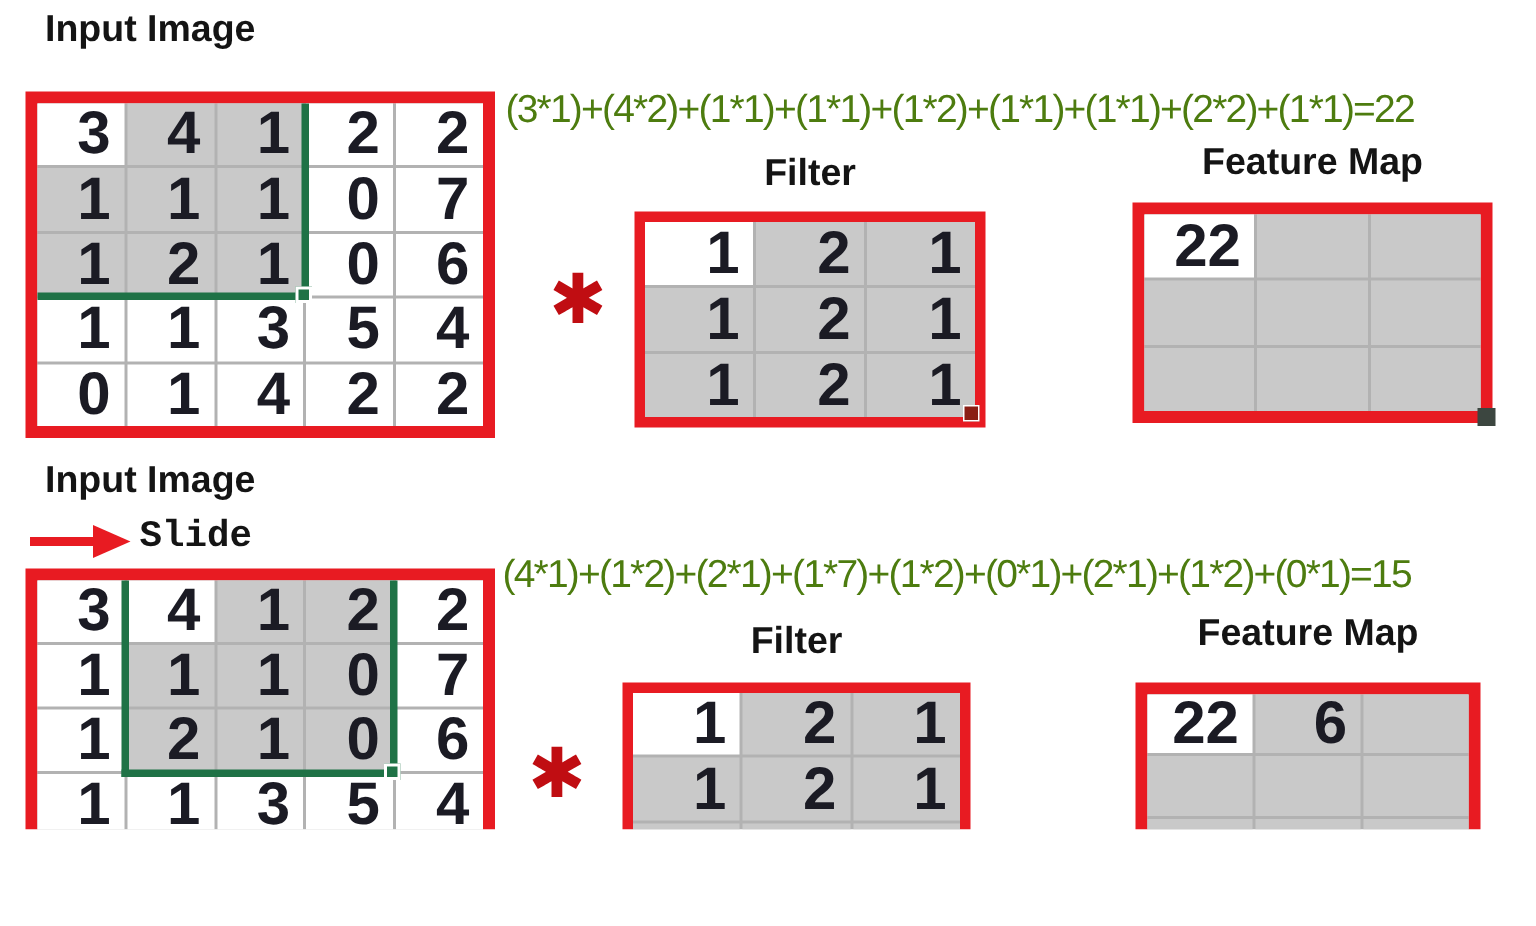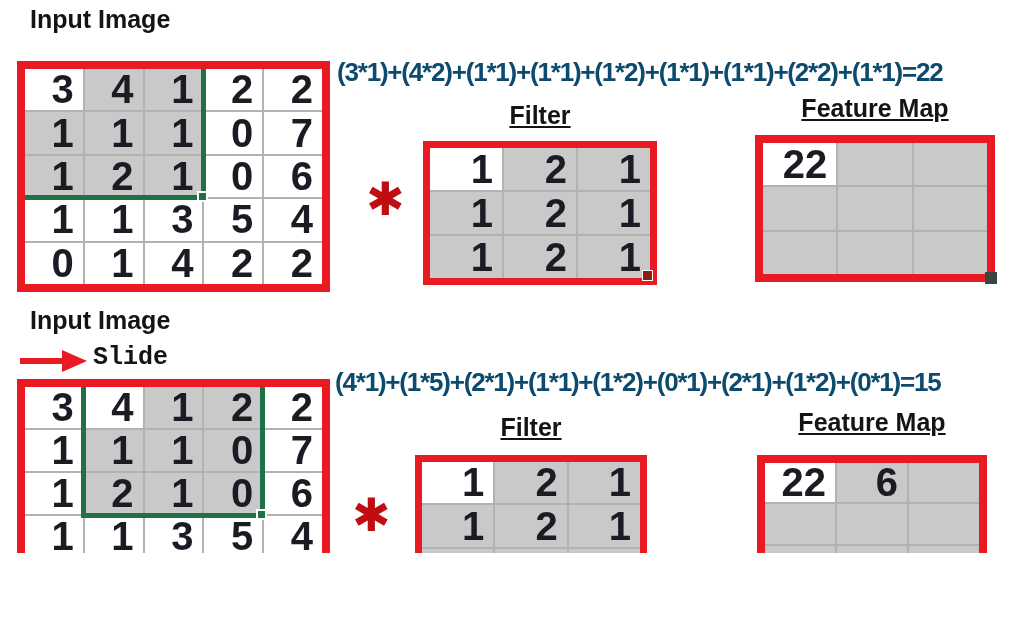--- a/index.html
+++ b/index.html
@@ -2,23 +2,23 @@
 <html style="--red: #e81b22; --darkred: #c00d12; --green: #1f7246; --gray: #c9c9c9; --line: #b2b2b2; --ink: #1b1b24;"><head>
 <meta charset="utf-8">
 <style>
   html,body{margin:0;padding:0;background:#fff;}
   .canvas{
     position:relative;width:1024px;height:553px;background:#ffffff;overflow:hidden;
     font-family:"Liberation Sans","DejaVu Sans",sans-serif;color:var(--ink);
   }
   .box{position:absolute;box-sizing:border-box;}
   .label{position:absolute;font-size:25px;font-weight:600;color:#141414;white-space:nowrap;}
-  .centered{text-align:center;text-decoration:underline;}
-  .formula{position:absolute;font-size:26px;font-weight:700;letter-spacing:-1.2px;
-    color:#0c4a6e;white-space:nowrap;}
+  .centered{text-align:center;}
+  .formula{position:absolute;font-size:26px;font-weight:400;letter-spacing:-1.2px;
+    color:#4d7c0f;white-space:nowrap;}
   .aster{position:absolute;font-size:46px;font-weight:700;color:var(--darkred);
     font-family:"DejaVu Sans",sans-serif;line-height:1;}
   .red8{border:8px solid var(--red);}
   .red7{border:7px solid var(--red);}
   .cells{position:absolute;inset:0;display:grid;gap:2px;background:var(--line);}
   .cols5{grid-template-columns:repeat(5,1fr);grid-template-rows:repeat(5,1fr);}
   .cols3{grid-template-columns:repeat(3,1fr);grid-template-rows:repeat(3,1fr);}
   .cell{display:flex;align-items:center;justify-content:flex-end;
     padding-right:9px;font-size:40px;font-weight:700;color:var(--ink);overflow:hidden;}
   .plain{background:#ffffff;}
@@ -174,21 +174,21 @@
         <div class="cell plain">4</div>
         <div class="cell plain">2</div>
         <div class="cell plain">2</div>
       </div>
     <div class="sel g2-left"></div>
     <div class="sel g2-right"></div>
     <div class="sel g2-bottom"></div>
     <div class="sel-handle g2-handle"></div>
   </div>
 
-  <div class="formula formula-2">(4*1)+(1*5)+(2*1)+(1*1)+(1*2)+(0*1)+(2*1)+(1*2)+(0*1)=15</div>
+  <div class="formula formula-2">(4*1)+(1*2)+(2*1)+(1*7)+(1*2)+(0*1)+(2*1)+(1*2)+(0*1)=15</div>
 
   <div class="aster aster-2">✱</div>
 
   <div class="label centered filter-label-2">Filter</div>
 
   <div class="box red7 filter2">
     <div class="cells cols3">
         <div class="cell plain">1</div>
         <div class="cell shaded">2</div>
         <div class="cell shaded">1</div>

